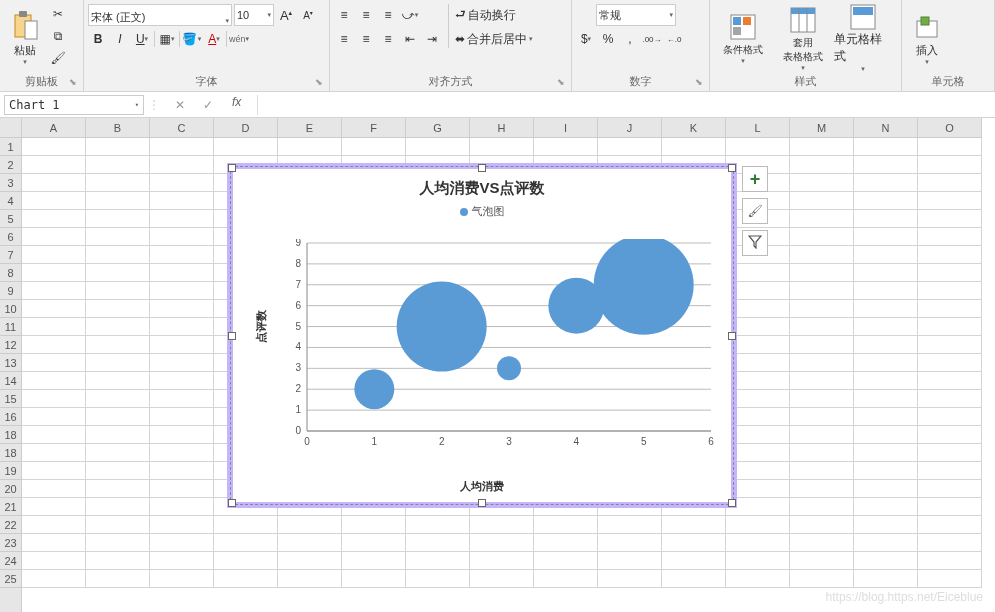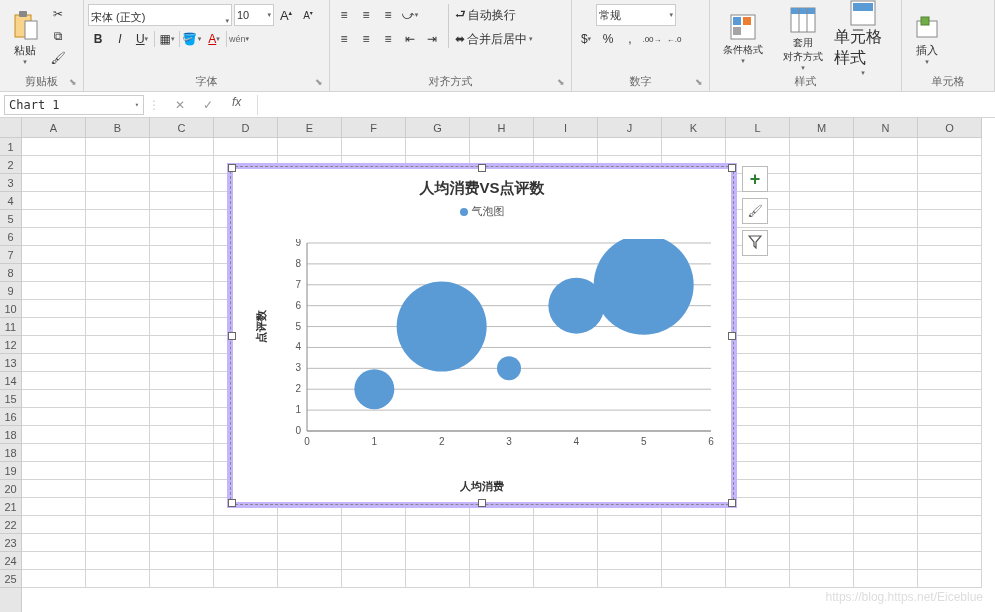--- a/index.html
+++ b/index.html
@@ -260,31 +260,31 @@
       <div class="big-btn" style="width:58px">
         <div class="icon">
             <svg width="28" height="28">
               <rect x="2" y="2" width="24" height="24" fill="#fff" stroke="#888"></rect>
               <rect x="2" y="2" width="24" height="6" fill="#5b9bd5"></rect>
               <line x1="10" y1="2" x2="10" y2="26" stroke="#888"></line>
               <line x1="18" y1="2" x2="18" y2="26" stroke="#888"></line>
             </svg>
           </div>
         <span style="font-size:10px;white-space:pre;text-align:center">套用
-对齐方式</span>
+表格格式</span>
         <span class="dd-arrow">▾</span>
       </div>
       <div class="big-btn" style="width:58px">
         <div class="icon">
             <svg width="28" height="28">
               <rect x="2" y="2" width="24" height="24" fill="#fff" stroke="#888"></rect>
               <rect x="4" y="4" width="20" height="8" fill="#5b9bd5"></rect>
             </svg>
           </div>
-        <span style="font-size:16px">单元格样式</span>
+        <span style="font-size:12px">单元格样式</span>
         <span class="dd-arrow">▾</span>
       </div>
     </div>
     <div class="ribbon-group-label">样式</div>
   </div>
 
   <div class="ribbon-group" style="flex:1">
     <div class="ribbon-content">
       <div class="big-btn">
         <div class="icon">

